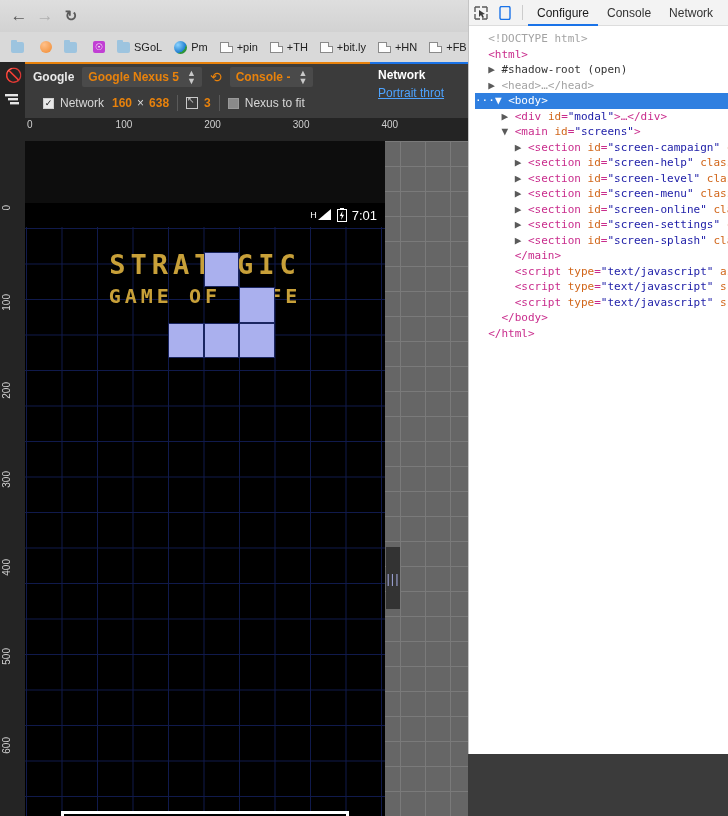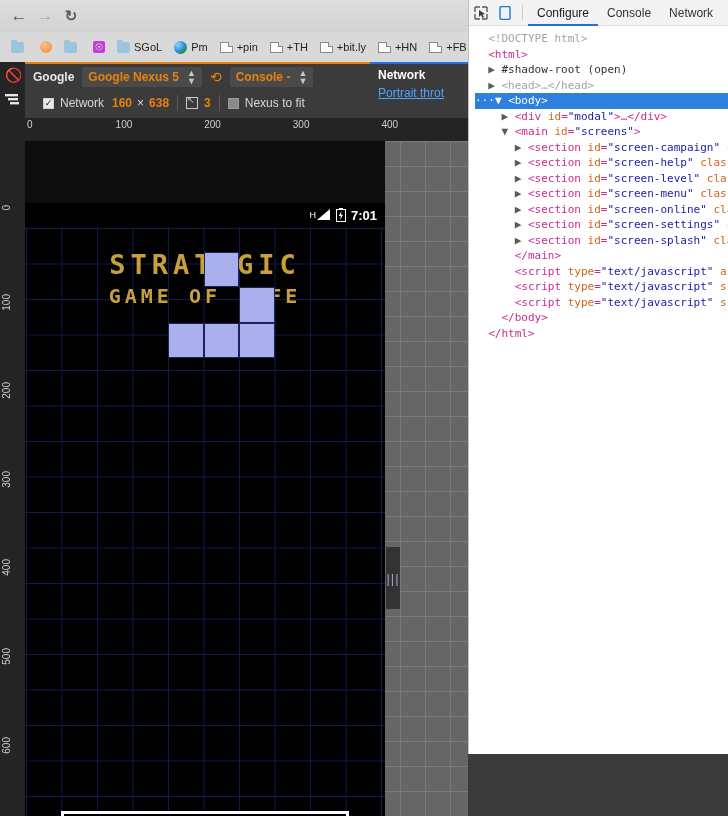--- a/index.html
+++ b/index.html
@@ -78,21 +78,21 @@
      background:#666;
      background-image:linear-gradient(#7a7a7a 1px,transparent 1px),linear-gradient(90deg,#7a7a7a 1px,transparent 1px);
      background-size:25px 25px; }
   #blackpad { position:absolute; left:0; top:0; width:360px; height:675px; background:#0d0d0d; }
 
   
   #device { position:absolute; left:25px; top:85px; width:360px; height:697px; background:#000; }
   #statusbar { position:absolute; left:0; top:0; width:360px; height:24px; background:#000; color:#fff;
      display:flex; align-items:center; justify-content:flex-end; padding-right:8px; font-size:13px; }
   .sb-ic { margin-right:5px; display:flex; align-items:flex-end; }
-  #sb-time{ font-weight:bold; font-size:13px; }
+  #sb-time{ font-weight:normal; font-size:13px; }
 
   #game { position:absolute; left:0; top:24px; width:360px; height:603px; background:#000;
      background-image:linear-gradient(#101a4d 1px,transparent 1px),linear-gradient(90deg,#101a4d 1px,transparent 1px);
      background-size:35.5px 35.5px; background-position:1px 1px; overflow:hidden; }
   #title-block{ position:absolute; left:0; top:22px; width:360px; text-align:center; }
   .pix{ font-family:"DejaVu Sans Mono", monospace; font-weight:bold; letter-spacing:5px;
         -webkit-font-smoothing:none; }
   #title-1{ font-size:27px; color:#c8a039; line-height:1.15; }
   #title-2{ font-size:20px; color:#c8a039; line-height:1.6; letter-spacing:4px; }
 

